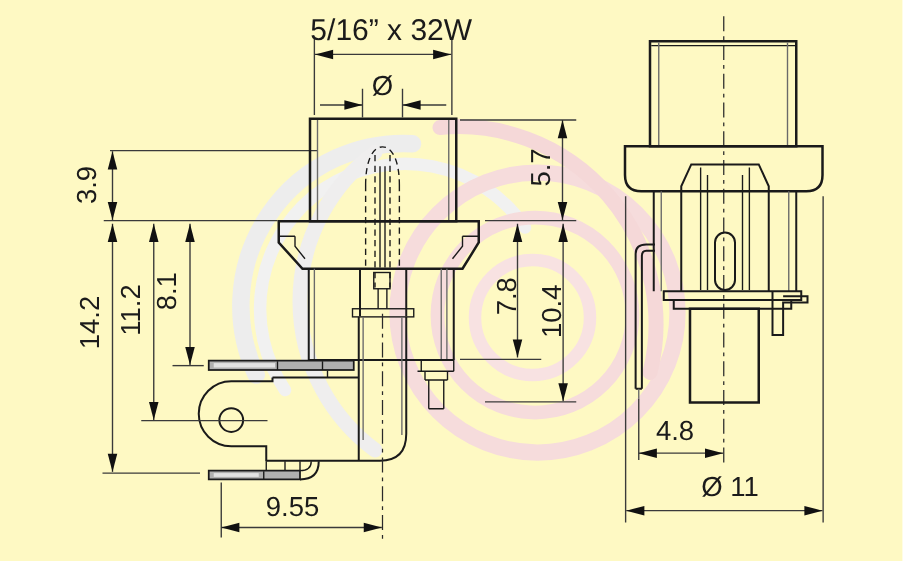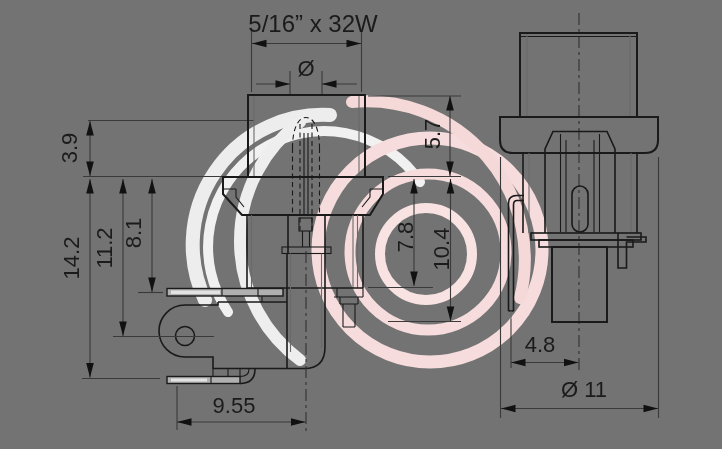--- a/index.html
+++ b/index.html
@@ -1,16 +1,16 @@
 <!DOCTYPE html>
 <html><head>
 <meta charset="utf-8">
 <style>
   html,body{margin:0;padding:0;background:#ffffff;}
-  #stage{position:relative;width:722px;height:449px;background:#737373;overflow:hidden;}
+  #stage{position:relative;width:722px;height:449px;background:#fef9c3;overflow:hidden;}
   svg{position:absolute;left:0;top:0;}
   .ol  {fill:none;stroke:#1a1a1a;stroke-width:2;}
   .ol15{fill:none;stroke:#1a1a1a;stroke-width:1.6;}
   .tn  {fill:none;stroke:#1a1a1a;stroke-width:1.1;}
   .gy  {fill:none;stroke:#6a6a6a;stroke-width:1.1;}
   .dm  {fill:none;stroke:#3a3a3a;stroke-width:1.1;}
   .dsh {stroke-dasharray:5 3.5;}
   .ctr {fill:none;stroke:#2a2a2a;stroke-width:1;stroke-dasharray:12 4 3 4;}
   .ah  {fill:#111;stroke:none;}
   .pf  {fill:#b0b0b0;stroke:#1a1a1a;stroke-width:1.4;}

